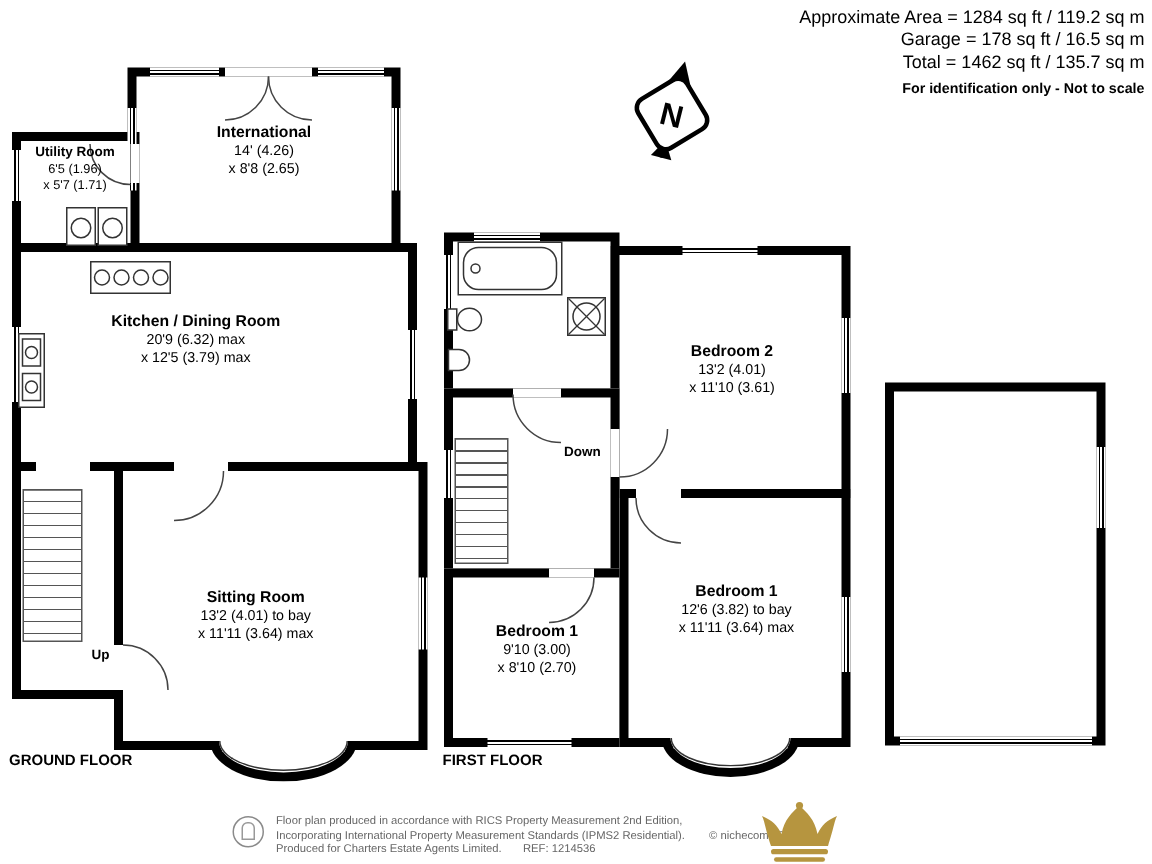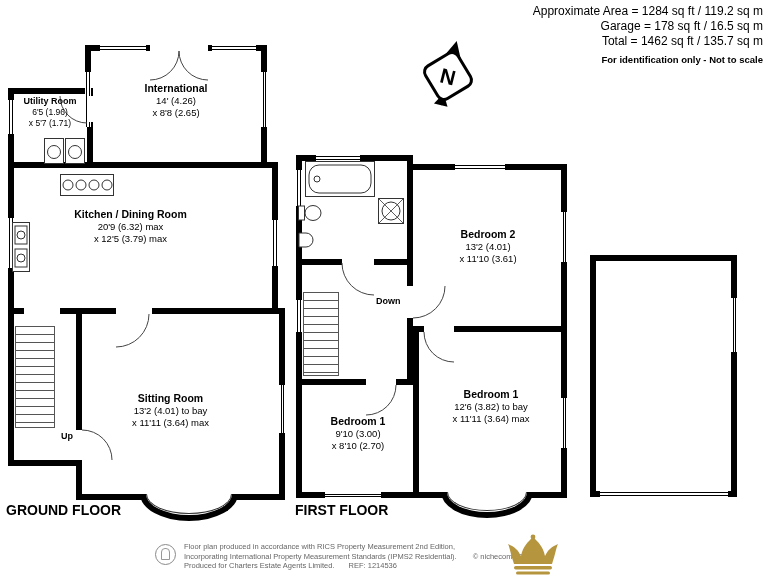--- a/index.html
+++ b/index.html
@@ -13,21 +13,21 @@
   .gap{position:absolute;background:#fff;}
   .door-svg{position:absolute;overflow:visible;}
   .fix{position:absolute;overflow:visible;}
   .stairs{position:absolute;border:1px solid #555;box-sizing:border-box;
           background:repeating-linear-gradient(to bottom,#fff 0 7px,#555 7px 8px);}
   .label{position:absolute;text-align:center;}
   .room-name{font-weight:bold;font-size:10.5px;line-height:13px;}
   .room-dim{font-size:9.5px;line-height:12px;}
   .small .room-name{font-size:9px;line-height:11px;}
   .small .room-dim{font-size:8.5px;line-height:10.5px;}
-  .floor-label{position:absolute;font-weight:bold;font-size:14px;}
+  .floor-label{position:absolute;font-weight:bold;font-size:10px;}
   .updown{position:absolute;font-size:9px;font-weight:bold;}
   .header{position:absolute;right:5px;top:4px;text-align:right;font-size:12px;line-height:15px;font-weight:500;}
   .header-note{font-size:9.5px;margin-top:3px;font-weight:700;}
   .footer-text{position:absolute;left:184px;top:542px;font-size:7.5px;line-height:9.5px;color:#666;}
   .cert-logo{position:absolute;left:155px;top:544px;width:21px;height:21px;border:1.5px solid #8a8a8a;border-radius:50%;box-sizing:border-box;}
   .cert-inner{width:7px;height:10px;border:1px solid #999;border-radius:4px 4px 0 0;margin:3px auto 0;}
   .crown{position:absolute;left:506px;top:534px;}
 </style>
 </head>
 <body>

